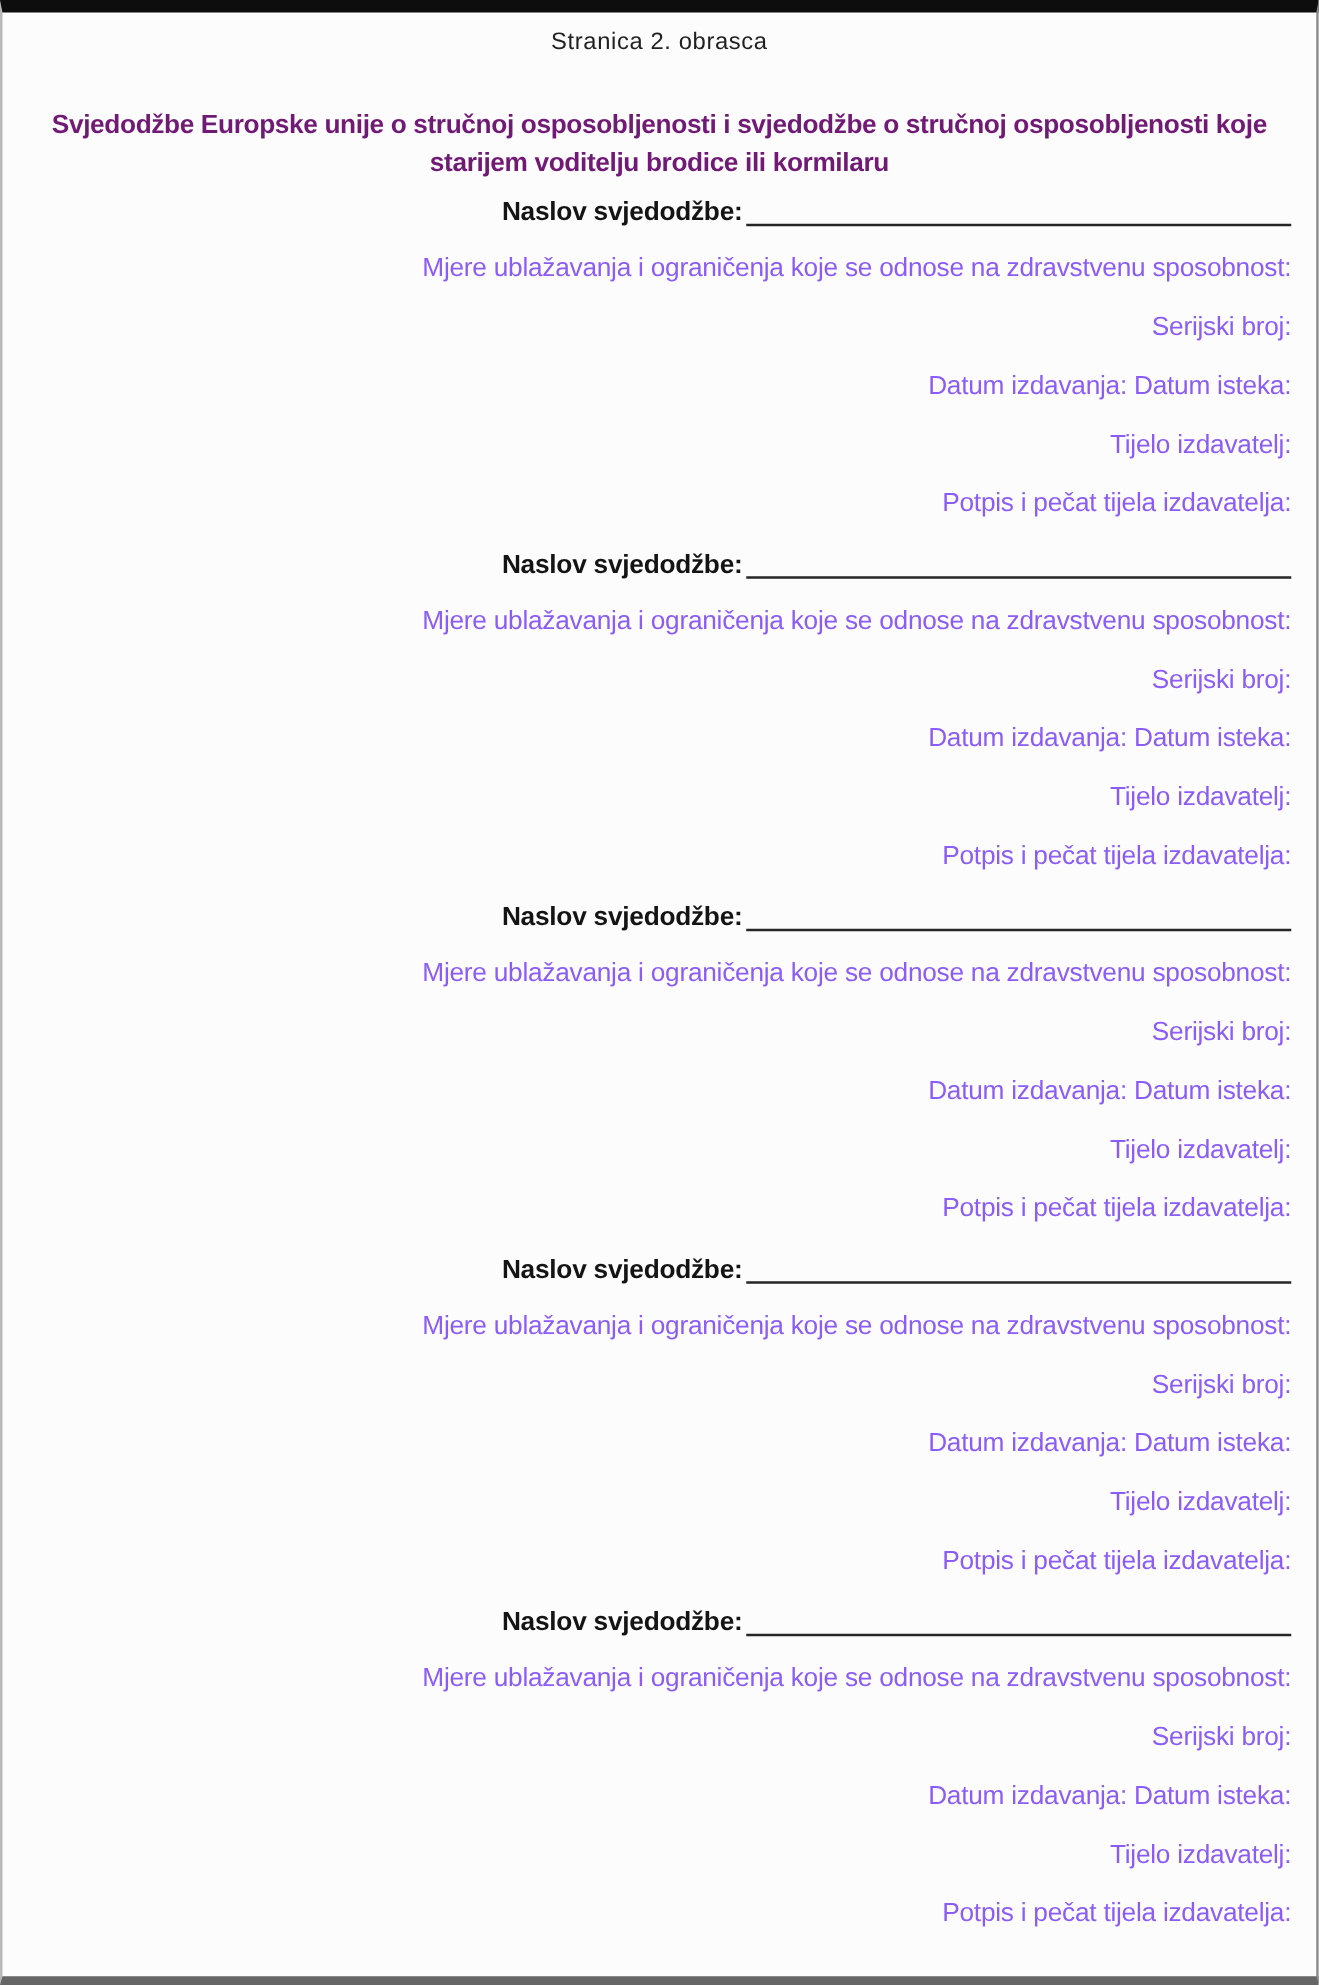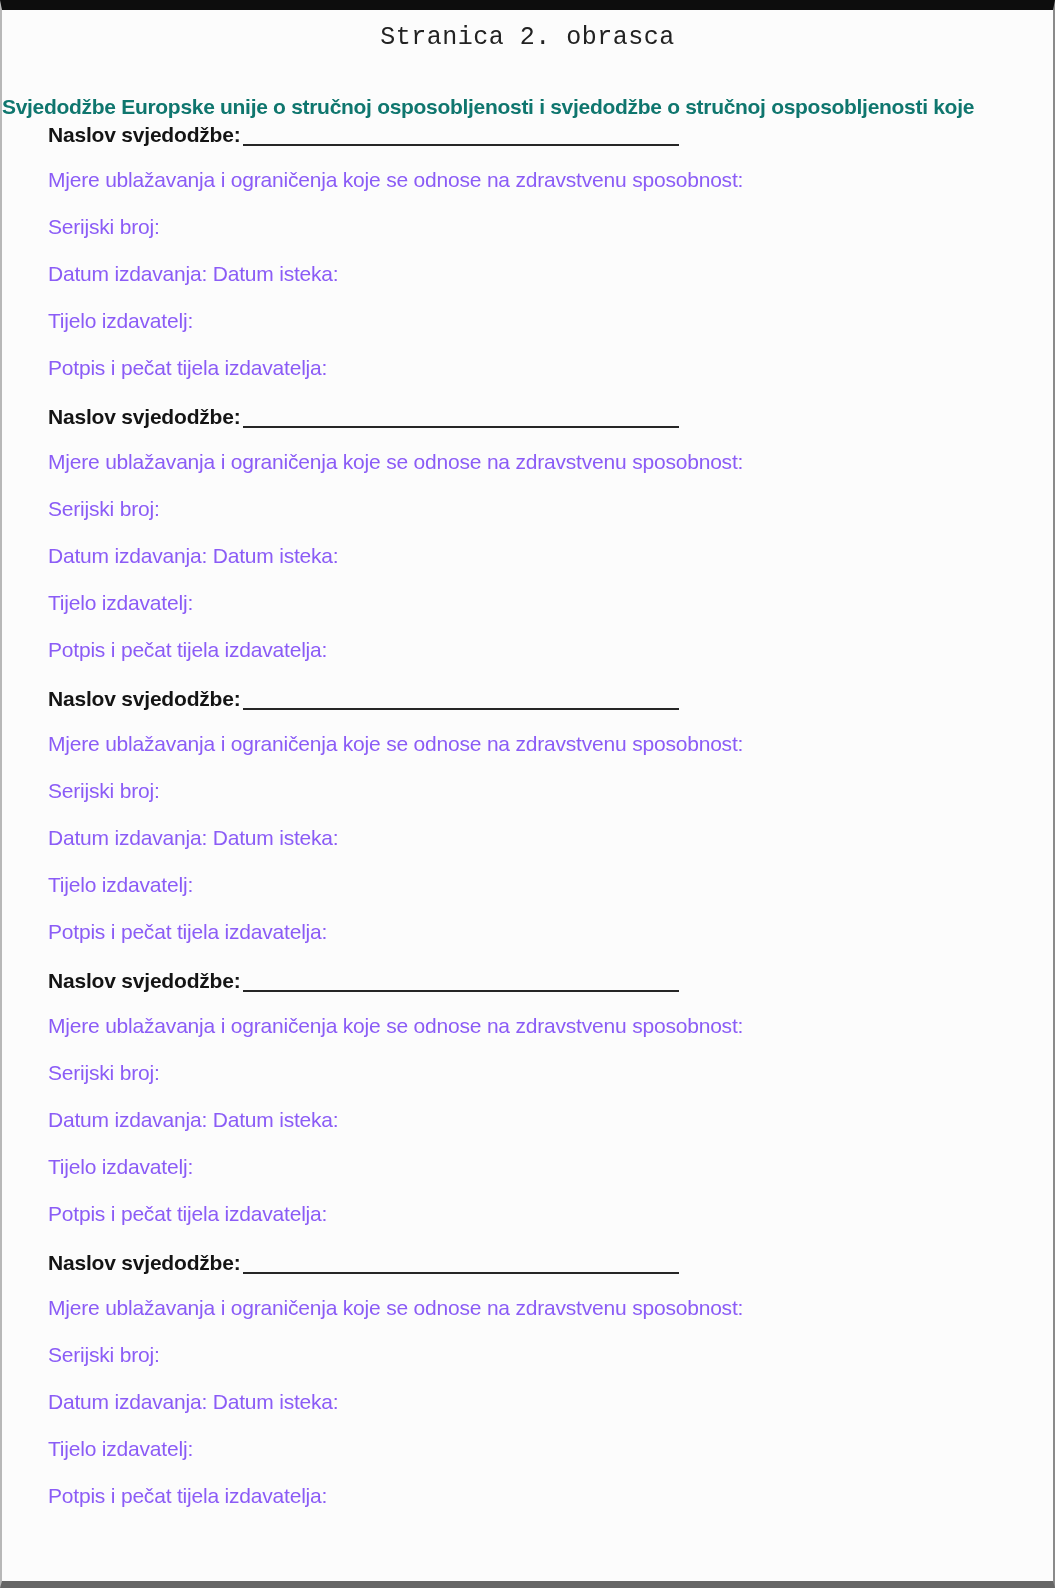--- a/index.html
+++ b/index.html
@@ -14,42 +14,44 @@
     background: #fcfcfc;
     color: #1e1e1e;
     border-top: 10px solid #0d0d0d;
     border-bottom: 7px solid #666666;
     border-left: 2px solid #b8b8b8;
     border-right: 2px solid #8a8a8a;
     overflow: hidden;
   }
 
   .page-label {
-    font-family: Liberation Mono, monospace;
-    font-size: 25px;
+    font-family: Liberation Sans, sans-serif;
+    font-size: 19px;
     text-align: center;
     padding-top: 13px;
     color: #222222;
     letter-spacing: 0.5px;
   }
 
   .doc-header {
     margin-top: 39px;
-    text-align: left;
+    text-align: center;
     font-weight: bold;
     font-size: 21px;
     line-height: 31px;
     letter-spacing: -0.3px;
-    color: #0f766e;
+    color: #701a75;
   }
   .doc-header .hline { white-space: nowrap; }
 
   .blocks {
+    margin-top: 11px;
     padding-left: 46px;
     padding-right: 20px;
+    text-align: right;
   }
 
   .line {
     font-size: 21px;
     line-height: 22px;
     height: 22px;
     margin-bottom: 25px;
     letter-spacing: -0.2px;
     color: #8b5cf6;
     white-space: nowrap;
@@ -68,20 +70,21 @@
 </style>
 </head>
 <body>
 
 <div class="page">
 
   <div class="page-label">Stranica 2. obrasca</div>
 
   <div class="doc-header">
     <div class="hline">Svjedodžbe Europske unije o stručnoj osposobljenosti i svjedodžbe o stručnoj osposobljenosti koje</div>
+    <div class="hline">starijem voditelju brodice ili kormilaru</div>
   </div>
 
   <div class="blocks">
 
     <section class="cert-block">
       <div class="line title-line"><span>Naslov svjedodžbe:</span><span class="blank"></span></div>
       <div class="line">Mjere ublažavanja i ograničenja koje se odnose na zdravstvenu sposobnost:</div>
       <div class="line">Serijski broj:</div>
       <div class="line">Datum izdavanja: Datum isteka:</div>
       <div class="line">Tijelo izdavatelj:</div>

